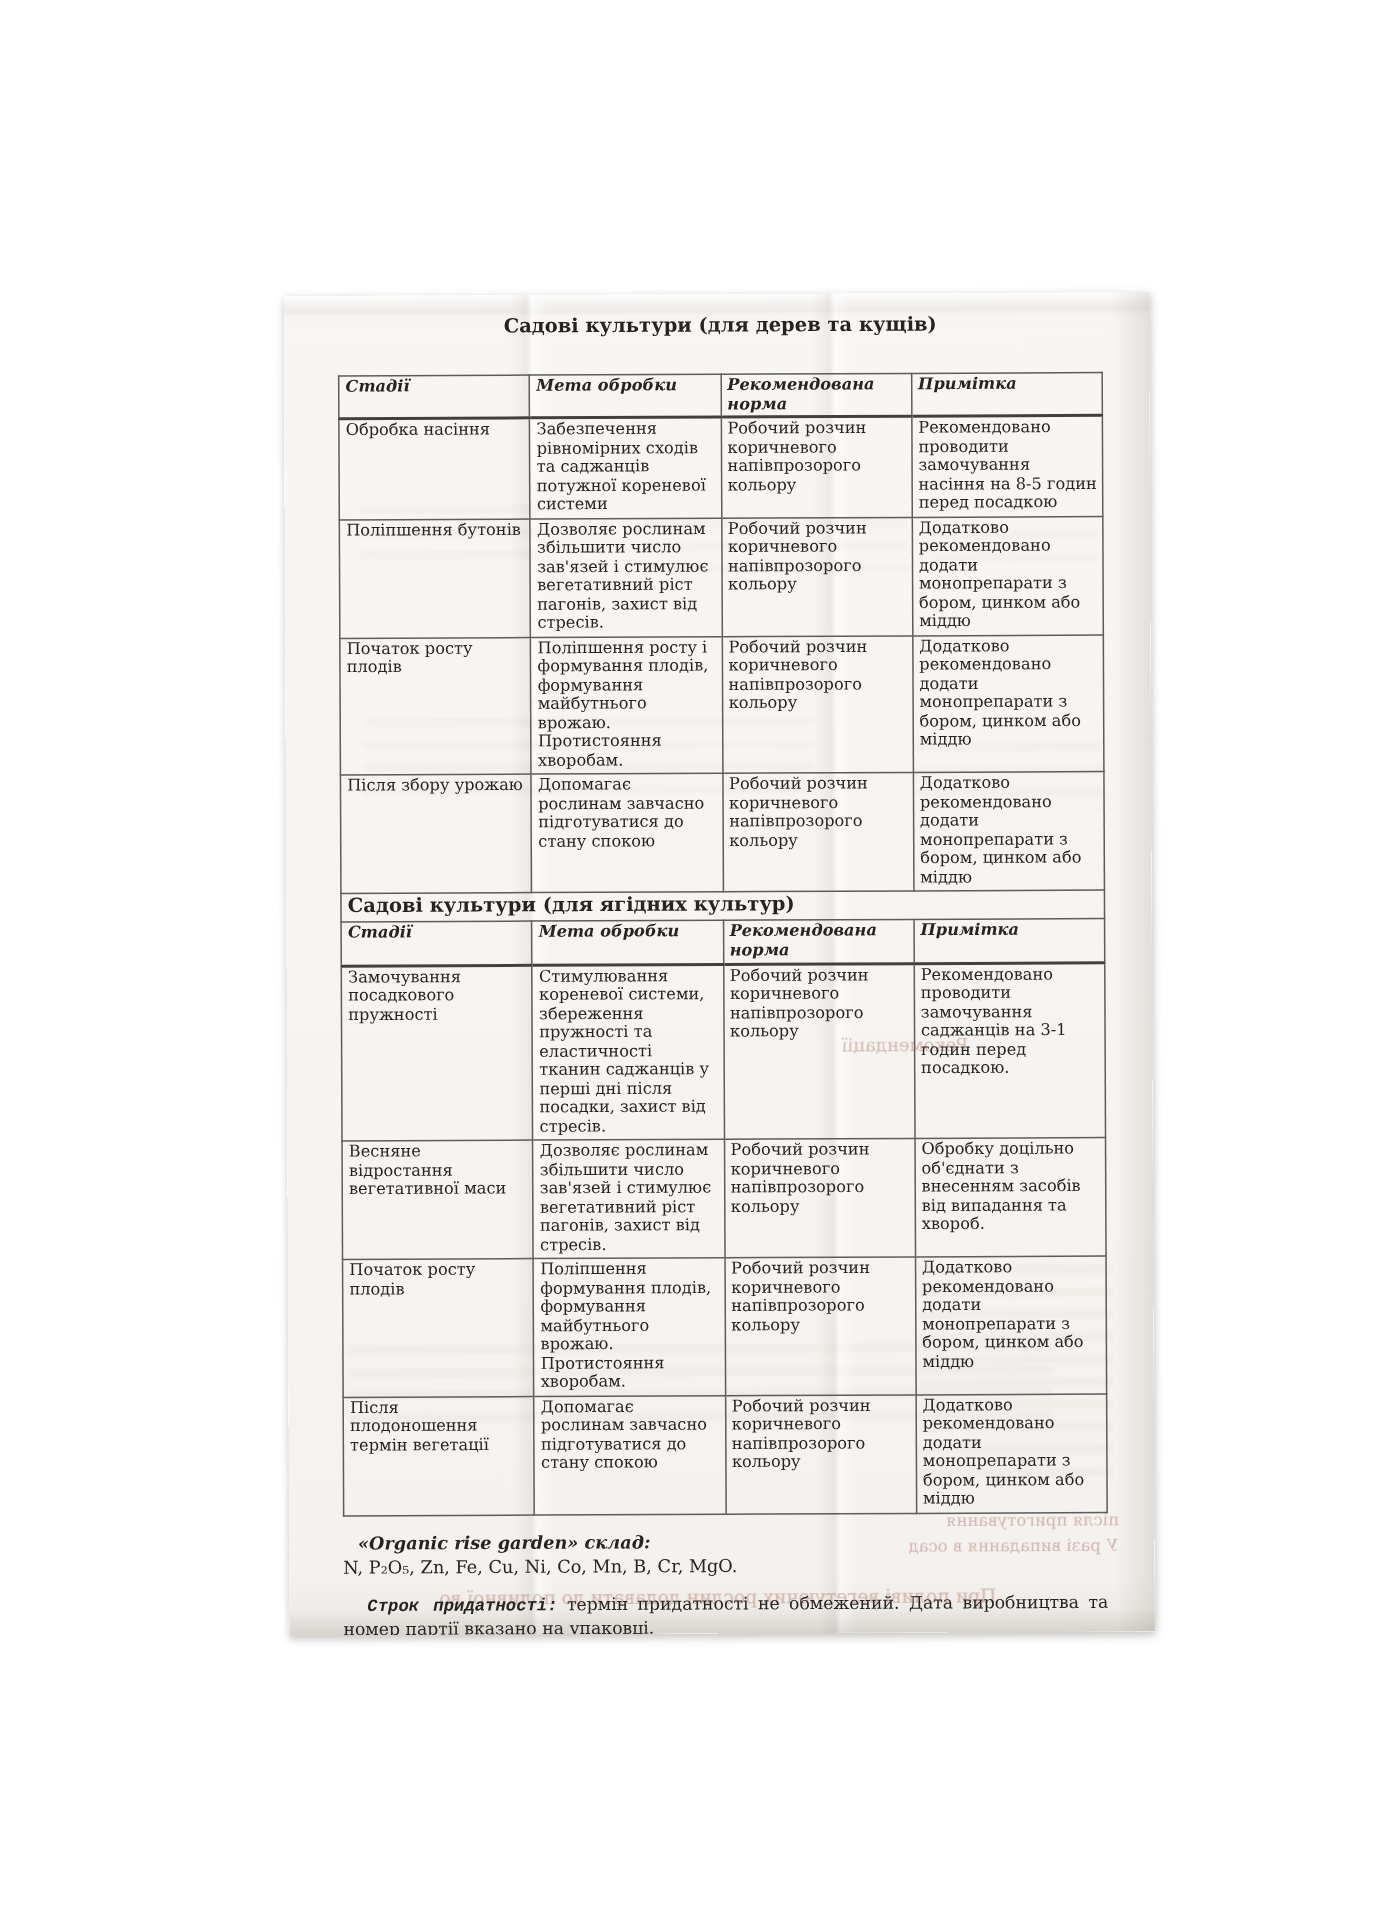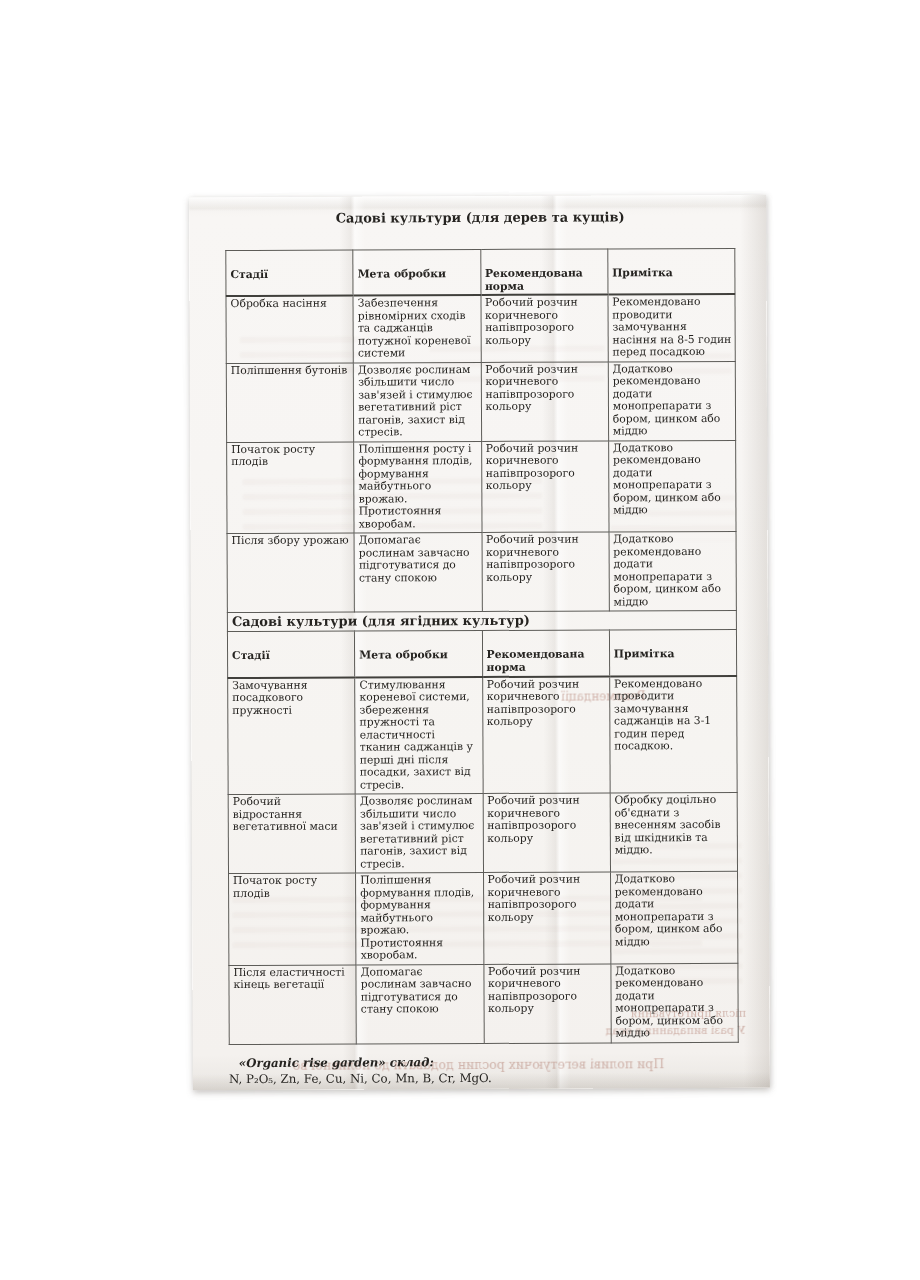--- a/index.html
+++ b/index.html
@@ -24,21 +24,21 @@
          background:repeating-linear-gradient(180deg,rgba(150,112,96,0.075) 0 6px,transparent 6px 15px);}
   .ghost{position:absolute;transform:scaleX(-1);color:rgba(172,116,100,0.48);
          filter:blur(0.35px);white-space:nowrap;pointer-events:none;}
   
   .content{position:absolute;left:36px;top:14px;width:510px;}
   .sec-title{text-align:center;font-weight:bold;font-size:13px;margin:0 0 24px 0;}
   table.main{border-collapse:collapse;width:510px;font-size:10.8px;line-height:1.16;}
   table.main col{width:25%;}
   table.main td,table.main th{border:1px solid #5d5c58;vertical-align:top;
          padding:1px 3px 2px 4px;text-align:left;}
-  table.main th{font-weight:bold;border-bottom:2px solid #41403c;padding-top:18px;padding-bottom:1px;}
+  table.main th{font-weight:bold;border-bottom:2px solid #41403c;padding-top:1px;padding-bottom:1px;font-style:italic;}
   td.band{text-align:center;font-weight:bold;font-size:13px;padding:10px 0 11px 0;}
   
   .comp-head{margin:11px 0 0 0;font-weight:bold;font-style:italic;font-size:11.8px;text-indent:10px;}
   .comp-formula{margin:2px 0 0 0;font-size:11.8px;}
   .paras{margin-top:11px;font-size:11.5px;line-height:1.26;text-align:justify;}
   .para{margin:0 0 3px 0;text-indent:16px;}
   .para .lead{font-weight:bold;font-style:italic;font-family:Liberation Mono, monospace;}
 </style>
 </head>
 <body>
@@ -119,33 +119,33 @@
           <th>Примітка</th>
         </tr>
 
         <tr>
           <td>Замочування посадкового пружності</td>
           <td>Стимулювання кореневої системи, збереження пружності та еластичності тканин саджанців у перші дні після посадки, захист від стресів.</td>
           <td>Робочий розчин коричневого напівпрозорого кольору</td>
           <td>Рекомендовано проводити замочування саджанців на 3-1 годин перед посадкою.</td>
         </tr>
         <tr>
-          <td>Робочий відростання вегетативної маси</td>
+          <td>Весняне відростання вегетативної маси</td>
           <td>Дозволяє рослинам збільшити число зав'язей і стимулює вегетативний ріст пагонів, захист від стресів.</td>
           <td>Робочий розчин коричневого напівпрозорого кольору</td>
-          <td>Обробку доцільно об'єднати з внесенням засобів від шкідників та міддю.</td>
+          <td>Обробку доцільно об'єднати з внесенням засобів від випадання та хвороб.</td>
         </tr>
         <tr>
           <td>Початок росту плодів</td>
           <td>Поліпшення формування плодів, формування майбутнього врожаю. Протистояння хворобам.</td>
           <td>Робочий розчин коричневого напівпрозорого кольору</td>
           <td>Додатково рекомендовано додати монопрепарати з бором, цинком або міддю</td>
         </tr>
         <tr>
-          <td>Після еластичності кінець вегетації</td>
+          <td>Після плодоношення термін вегетації</td>
           <td>Допомагає рослинам завчасно підготуватися до стану спокою</td>
           <td>Робочий розчин коричневого напівпрозорого кольору</td>
           <td>Додатково рекомендовано додати монопрепарати з бором, цинком або міддю</td>
         </tr>
       </tbody>
         </table>
 
       <p class="comp-head">«Organic rise garden» склад:</p>
       <p class="comp-formula">N, P₂O₅, Zn, Fe, Cu, Ni, Co, Mn, B, Cr, MgO.</p>
 

